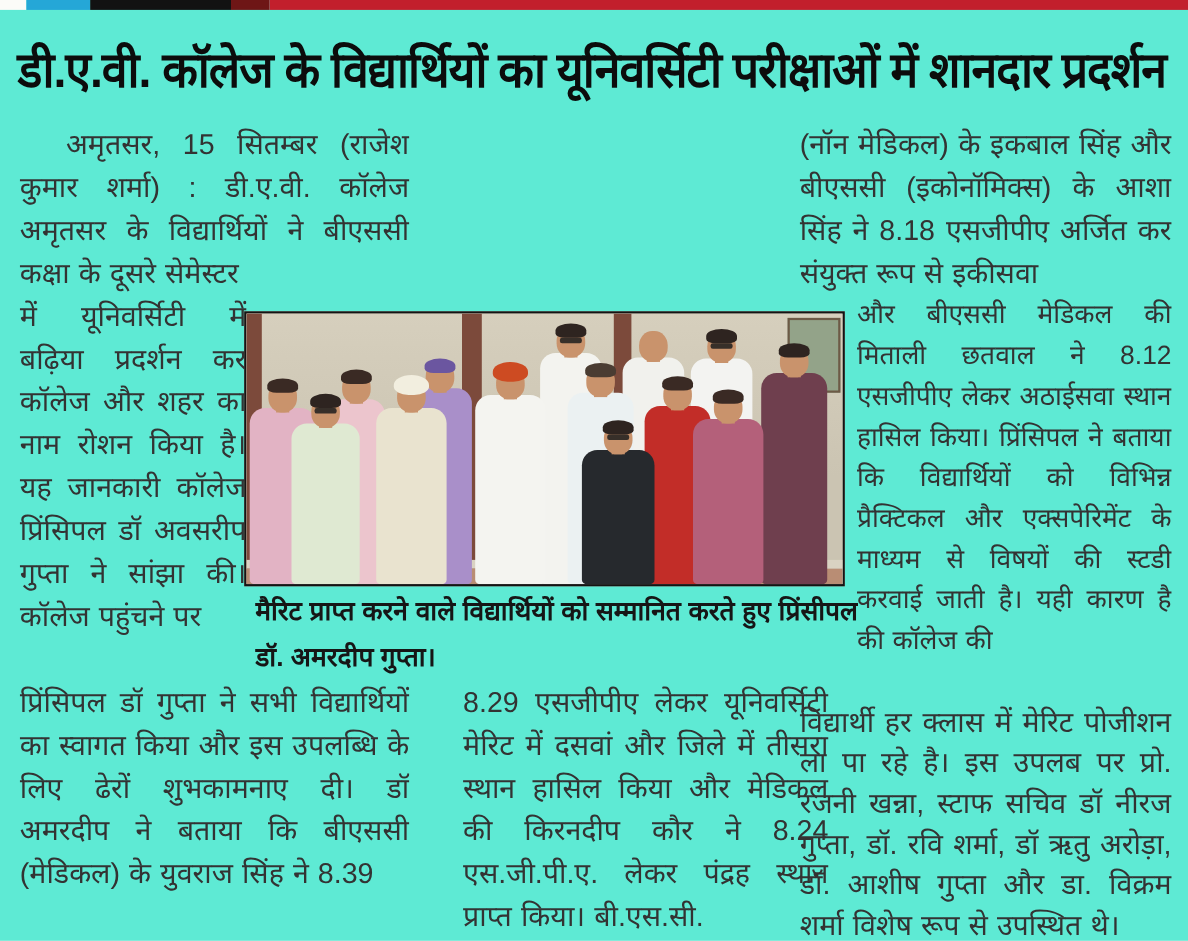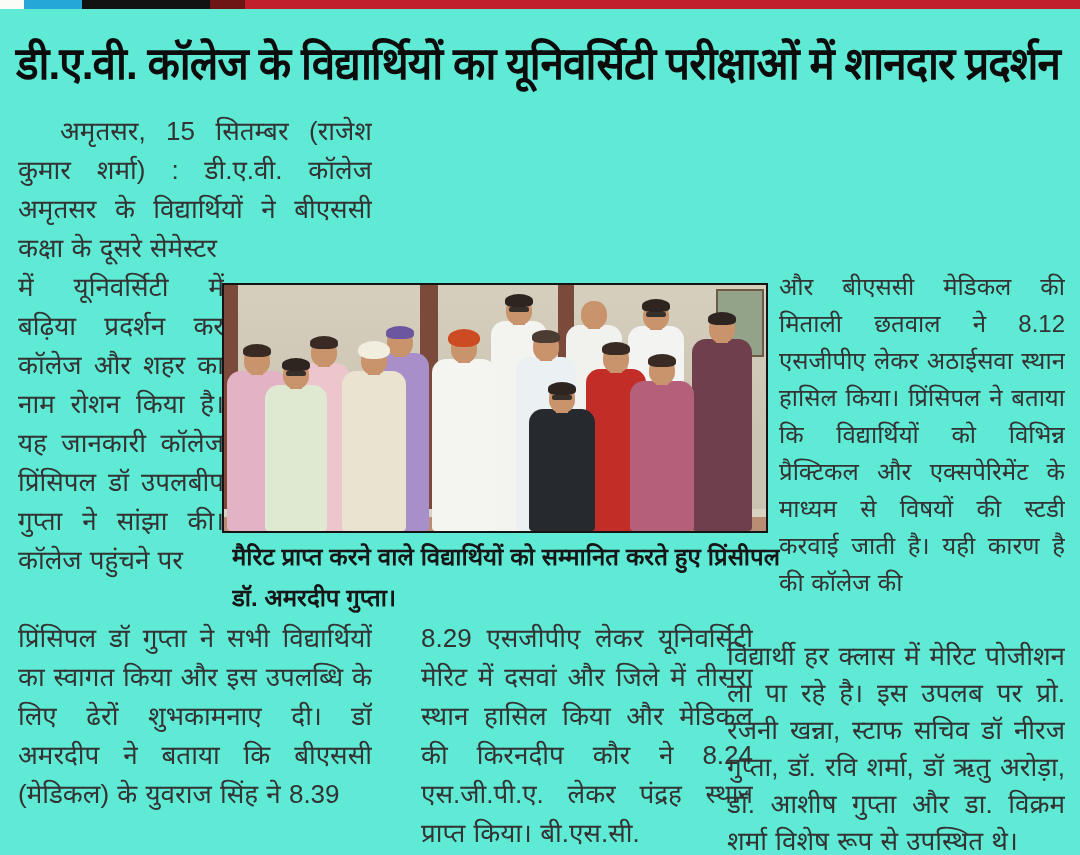--- a/index.html
+++ b/index.html
@@ -58,25 +58,26 @@
       <span style="width: 24px; background: rgb(251, 251, 248);"></span>
       <span style="width: 58px; background: rgb(37, 167, 215);"></span>
       <span style="width: 128px; background: rgb(18, 18, 18);"></span>
       <span style="width: 35px; background: rgb(110, 22, 22);"></span>
       <span style="width: 835px; background: rgb(194, 31, 44);"></span>
     </div>
 
   <h1 class="headline" id="headline" style="transform: scaleX(0.937163);">डी.ए.वी. कॉलेज के विद्यार्थियों का यूनिवर्सिटी परीक्षाओं में शानदार प्रदर्शन</h1>
 
   <div class="seg c1s1">अमृतसर, 15 सितम्बर (राजेश कुमार शर्मा) : डी.ए.वी. कॉलेज अमृतसर के विद्यार्थियों ने बीएससी कक्षा के दूसरे सेमेस्टर</div>
-  <div class="seg c1s2">में यूनिवर्सिटी में बढ़िया प्रदर्शन कर कॉलेज और शहर का नाम रोशन किया है। यह जानकारी कॉलेज प्रिंसिपल डॉ उपलबीप गुप्ता ने सांझा की। कॉलेज पहुंचने पर</div>
+  <div class="seg c1s2">में यूनिवर्सिटी में बढ़िया प्रदर्शन कर कॉलेज और शहर का नाम रोशन किया है। यह जानकारी कॉलेज प्रिंसिपल डॉ अवसरीप गुप्ता ने सांझा की। कॉलेज पहुंचने पर</div>
   <div class="seg c1s3">प्रिंसिपल डॉ गुप्ता ने सभी विद्यार्थियों का स्वागत किया और इस उपलब्धि के लिए ढेरों शुभकामनाए दी। डॉ अमरदीप ने बताया कि बीएससी (मेडिकल) के युवराज सिंह ने 8.39</div>
 
   <div class="seg c2s2">8.29 एसजीपीए लेकर यूनिवर्सिटी मेरिट में दसवां और जिले में तीसरा स्थान हासिल किया और मेडिकल की किरनदीप कौर ने 8.24 एस.जी.पी.ए. लेकर पंद्रह स्थान प्राप्त किया। बी.एस.सी.</div>
 
+  <div class="seg c3s1">(नॉन मेडिकल) के इकबाल सिंह और बीएससी (इकोनॉमिक्स) के आशा सिंह ने 8.18 एसजीपीए अर्जित कर संयुक्त रूप से इकीसवा</div>
   <div class="seg c3s2">और बीएससी मेडिकल की मिताली छतवाल ने 8.12 एसजीपीए लेकर अठाईसवा स्थान हासिल किया। प्रिंसिपल ने बताया कि विद्यार्थियों को विभिन्न प्रैक्टिकल और एक्सपेरिमेंट के माध्यम से विषयों की स्टडी करवाई जाती है। यही कारण है की कॉलेज की</div>
   <div class="seg c3s3">विद्यार्थी हर क्लास में मेरिट पोजीशन ला पा रहे है। इस उपलब पर प्रो. रजनी खन्ना, स्टाफ सचिव डॉ नीरज गुप्ता, डॉ. रवि शर्मा, डॉ ऋतु अरोड़ा, डॉ. आशीष गुप्ता और डा. विक्रम शर्मा विशेष रूप से उपस्थित थे।</div>
 
   <figure class="photo">
     <div class="scene" id="scene">
         <div style="left: 0px; top: 0px; width: 542px; height: 246px; background: linear-gradient(rgb(214, 207, 189) 0%, rgb(203, 196, 178) 60%, rgb(203, 196, 178) 100%);"></div>
         <div style="left: 0px; top: 0px; width: 14px; height: 246px; background: rgb(124, 74, 59);"></div>
         <div style="left: 196px; top: 0px; width: 18px; height: 246px; background: rgb(124, 74, 59);"></div>
         <div style="left: 334px; top: 0px; width: 16px; height: 246px; background: rgb(124, 74, 59);"></div>
         <div style="left: 492px; top: 4px; width: 44px; height: 64px; background: rgb(147, 163, 137); border: 2px solid rgb(109, 90, 70);"></div>

